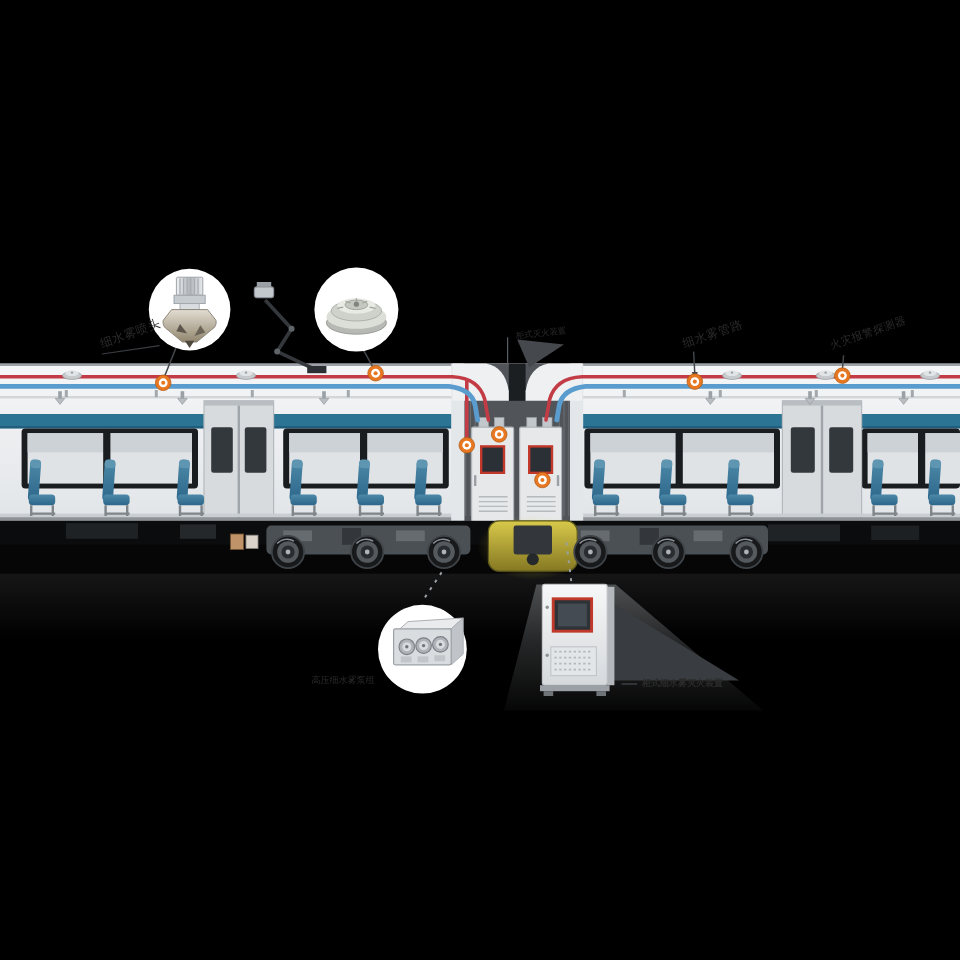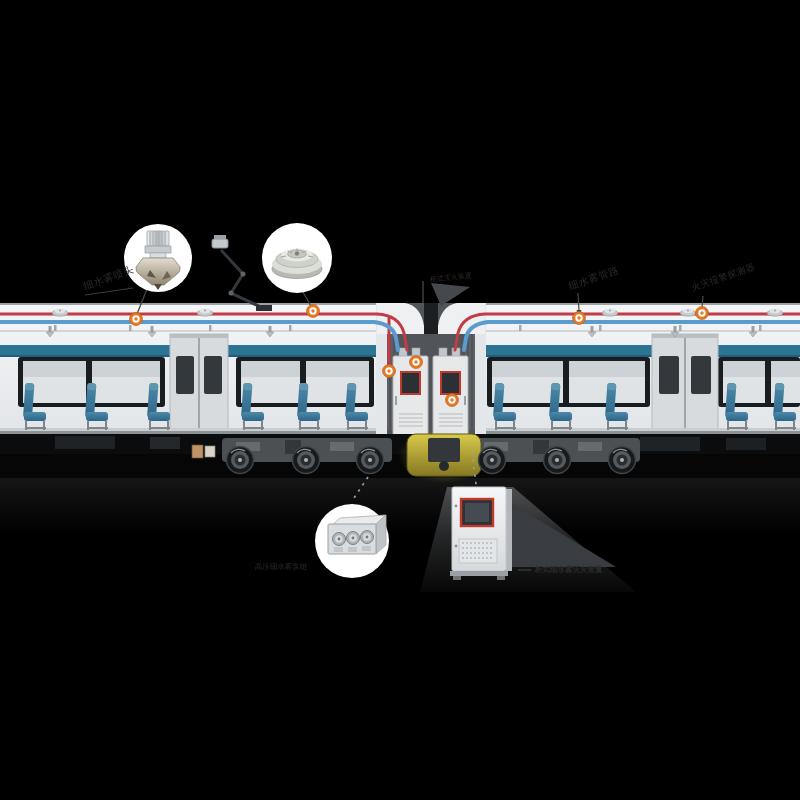--- a/index.html
+++ b/index.html
@@ -5,21 +5,21 @@
   html,body{margin:0;padding:0;background:#000;}
   .stage{position:relative;width:800px;height:800px;background:#000;overflow:hidden;
          font-family:"Liberation Sans", sans-serif;}
   .stage svg{position:absolute;left:0;top:0;}
   .lbl{position:absolute;color:#2b2b2b;white-space:nowrap;letter-spacing:.5px;}
   .lbl.rot{transform-origin:0 50%;}
   #lblA{left:84px;top:280px;font-size:10px;transform:rotate(-20deg);}
   #lblB{left:569px;top:280px;font-size:10px;transform:rotate(-19deg);}
   #lblC{left:692px;top:282px;font-size:9px;transform:rotate(-19deg);}
   #lblD{left:430px;top:275px;font-size:7px;transform:rotate(-6deg);letter-spacing:0;}
-  #lblPump{left:250px;top:562px;width:62px;text-align:center;font-size:7.5px;letter-spacing:0;}
+  #lblPump{left:250px;top:562px;width:62px;text-align:right;font-size:7.5px;letter-spacing:0;}
   #lblCab{left:535px;top:565px;font-size:7.5px;letter-spacing:0;font-weight:bold;}
 </style>
 </head>
 <body>
 
 <div class="stage">
 <svg width="800" height="800" viewBox="0 0 800 800">
   <defs>
     <linearGradient id="gradBody" x1="0" y1="0" x2="0" y2="1">
       <stop offset="0" stop-color="#f5f6f8"></stop>

